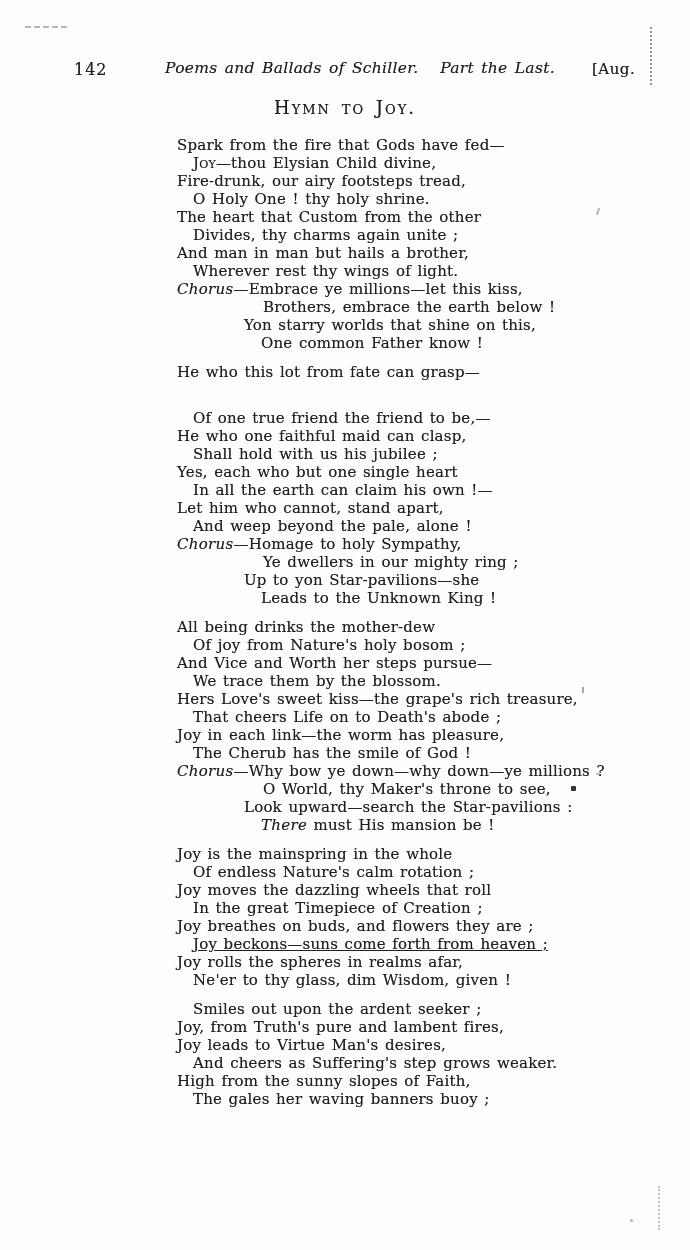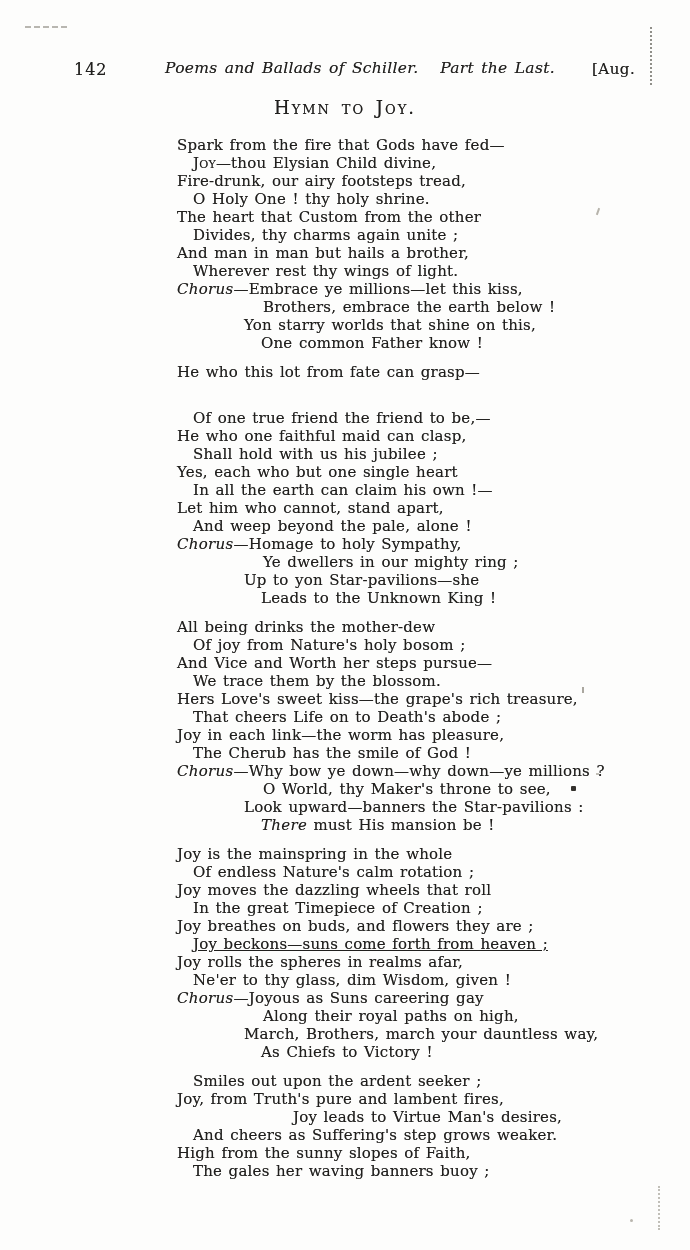--- a/index.html
+++ b/index.html
@@ -125,42 +125,36 @@
         <div class="line" style="padding-left: 0px;">And Vice and Worth her steps pursue—</div>
         <div class="line" style="padding-left: 16px;">We trace them by the blossom.</div>
         <div class="line" style="padding-left: 0px;">Hers Love's sweet kiss—the grape's rich treasure,</div>
         <div class="line" style="padding-left: 16px;">That cheers Life on to Death's abode ;</div>
         <div class="line" style="padding-left: 0px;">Joy in each link—the worm has pleasure,</div>
         <div class="line" style="padding-left: 16px;">The Cherub has the smile of God !</div>
       </div>
       <div class="block chorus">
         <div class="line" style="padding-left: 0px;"><i>Chorus</i>—Why bow ye down—why down—ye millions ?</div>
         <div class="line" style="padding-left: 86px;">O World, thy Maker's throne to see,</div>
-        <div class="line" style="padding-left: 67px;">Look upward—banners the Star-pavilions :</div>
+        <div class="line" style="padding-left: 67px;">Look upward—search the Star-pavilions :</div>
         <div class="line" style="padding-left: 84px;"><i>There</i> must His mansion be !</div>
       </div>
       <div class="block stanza">
         <div class="line" style="padding-left: 0px;">Joy is the mainspring in the whole</div>
         <div class="line" style="padding-left: 16px;">Of endless Nature's calm rotation ;</div>
         <div class="line" style="padding-left: 0px;">Joy moves the dazzling wheels that roll</div>
         <div class="line" style="padding-left: 16px;">In the great Timepiece of Creation ;</div>
         <div class="line" style="padding-left: 0px;">Joy breathes on buds, and flowers they are ;</div>
         <div class="line" style="padding-left: 16px; text-decoration: underline;">Joy beckons—suns come forth from heaven ;</div>
         <div class="line" style="padding-left: 0px;">Joy rolls the spheres in realms afar,</div>
         <div class="line" style="padding-left: 16px;">Ne'er to thy glass, dim Wisdom, given !</div>
       </div>
-      <div class="block chorus">
-        <div class="line" style="padding-left: 0px;"><i>Chorus</i>—Joyous as Suns careering gay</div>
-        <div class="line" style="padding-left: 86px;">Along their royal paths on high,</div>
-        <div class="line" style="padding-left: 67px;">March, Brothers, march your dauntless way,</div>
-        <div class="line" style="padding-left: 84px;">As Chiefs to Victory !</div>
-      </div>
       <div class="block stanza">
         <div class="line" style="padding-left: 16px;">Smiles out upon the ardent seeker ;</div>
         <div class="line" style="padding-left: 0px;">Joy, from Truth's pure and lambent fires,</div>
-        <div class="line" style="padding-left: 0px; text-align: center;">Joy leads to Virtue Man's desires,</div>
+        <div class="line" style="padding-left: 0px;">Joy leads to Virtue Man's desires,</div>
         <div class="line" style="padding-left: 16px;">And cheers as Suffering's step grows weaker.</div>
         <div class="line" style="padding-left: 0px;">High from the sunny slopes of Faith,</div>
         <div class="line" style="padding-left: 16px;">The gales her waving banners buoy ;</div>
       </div>
     </div>
 
 </div>
 
 </body></html>

